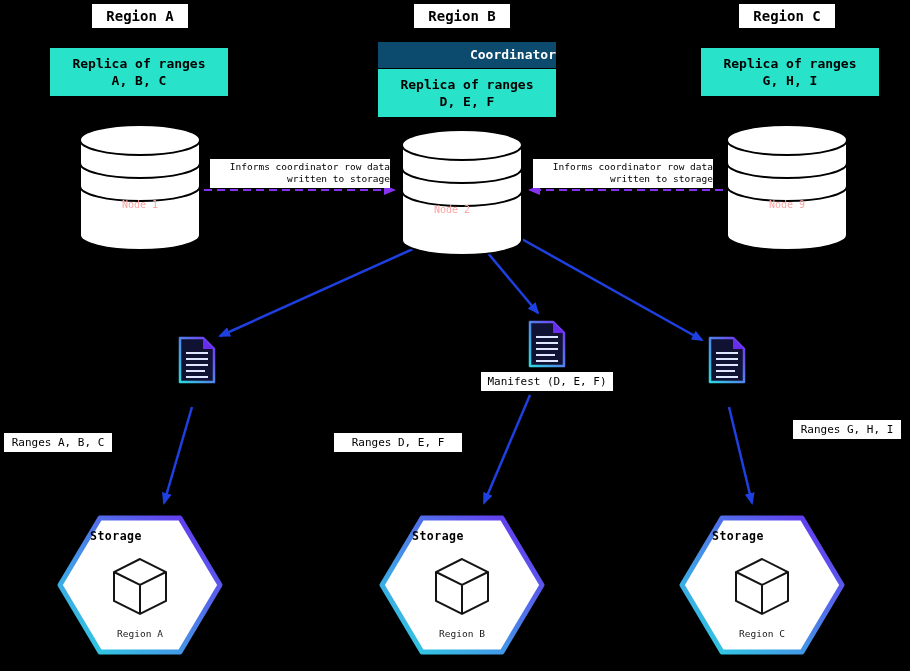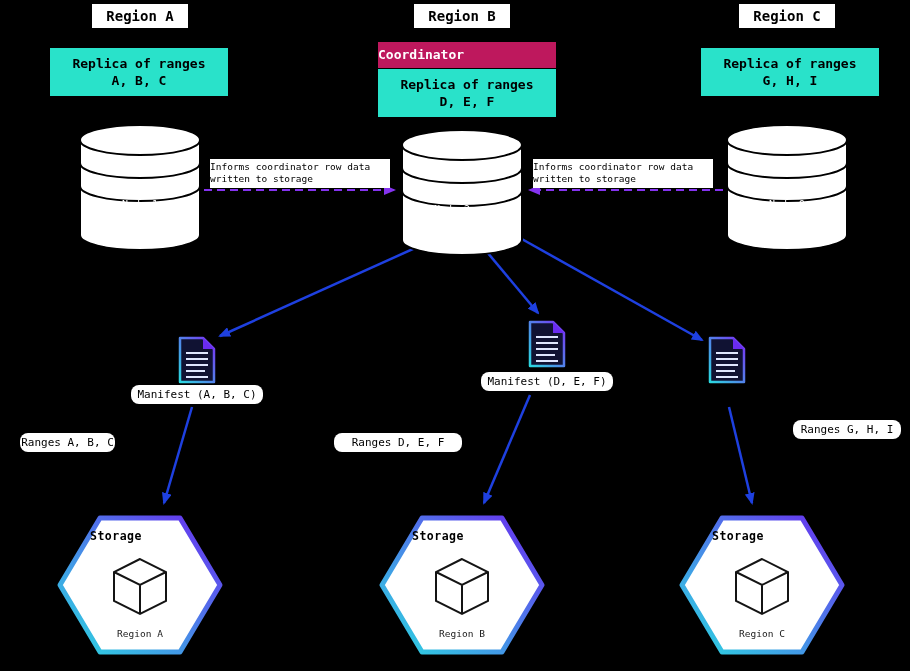--- a/index.html
+++ b/index.html
@@ -4,26 +4,26 @@
 <style>
   html,body{margin:0;padding:0;background:#000;}
   #canvas{position:relative;width:910px;height:671px;background:#000;overflow:hidden;
           font-family:"DejaVu Sans Mono","Liberation Mono",monospace;padding-left:30px;}
   #wires{position:absolute;left:0;top:0;z-index:1;}
   .abs{position:absolute;z-index:2;box-sizing:border-box;}
   .region-label{width:96px;height:24px;line-height:24px;background:#ffffff;color:#000;
                 font-weight:bold;font-size:14px;text-align:center;}
   .replica{width:178px;height:48px;padding-top:7px;background:#29E2CA;color:#000;
            font-weight:bold;font-size:13px;line-height:17px;text-align:center;}
-  .coordinator{width:178px;height:26px;line-height:26px;background:#be185d;color:#fff;
-               font-weight:bold;font-size:13px;text-align:left;}
+  .coordinator{width:178px;height:26px;line-height:26px;background:#0c4a6e;color:#fff;
+               font-weight:bold;font-size:13px;text-align:right;}
   .inform{width:180px;height:29px;padding-top:2px;background:#ffffff;color:#000;
-          font-size:9.5px;line-height:12px;text-align:left;}
-  .node-label{width:80px;text-align:center;color:#ffffff;font-size:10px;}
-  .mlabel{height:19px;line-height:19px;background:#ffffff;color:#000;font-size:11px;text-align:center;border-radius:8px;}
+          font-size:9.5px;line-height:12px;text-align:right;}
+  .node-label{width:80px;text-align:center;color:#fca5a5;font-size:10px;}
+  .mlabel{height:19px;line-height:19px;background:#ffffff;color:#000;font-size:11px;text-align:center;}
   .storage-title{width:100px;text-align:left;color:#000;font-weight:bold;font-size:11.5px;letter-spacing:.5px;}
   .storage-region{width:100px;text-align:center;color:#1a1a1a;font-size:9.5px;}
 </style>
 </head>
 <body>
 
 <div id="canvas">
 
   <svg id="wires" width="910" height="671" viewBox="0 0 910 671">
     <defs>
@@ -133,24 +133,23 @@
   </div>
   <div class="abs inform" style="left:533px;top:159px">
     <span>Informs coordinator row data</span><br>
     <span>written to storage</span>
   </div>
 
   <div class="abs node-label" style="left:100px;top:199px">Node 1</div>
   <div class="abs node-label" style="left:412px;top:204px">Node 2</div>
   <div class="abs node-label" style="left:747px;top:199px">Node 9</div>
 
-  <div class="abs mlabel" style="left:131px;top:385px;width:132px">Manifest (A, B, C)</div>
   <div class="abs mlabel" style="left:481px;top:372px;width:132px">Manifest (D, E, F)</div>
 
-  <div class="abs mlabel" style="left:20px;top:433px;width:95px">Ranges A, B, C</div>
+  <div class="abs mlabel" style="left:4px;top:433px;width:108px">Ranges A, B, C</div>
   <div class="abs mlabel" style="left:334px;top:433px;width:128px">Ranges D, E, F</div>
   <div class="abs mlabel" style="left:793px;top:420px;width:108px">Ranges G, H, I</div>
 
   <div class="abs storage-title" style="left:90px;top:529px">Storage</div>
   <div class="abs storage-title" style="left:412px;top:529px">Storage</div>
   <div class="abs storage-title" style="left:712px;top:529px">Storage</div>
 
   <div class="abs storage-region" style="left:90px;top:628px">Region A</div>
   <div class="abs storage-region" style="left:412px;top:628px">Region B</div>
   <div class="abs storage-region" style="left:712px;top:628px">Region C</div>

